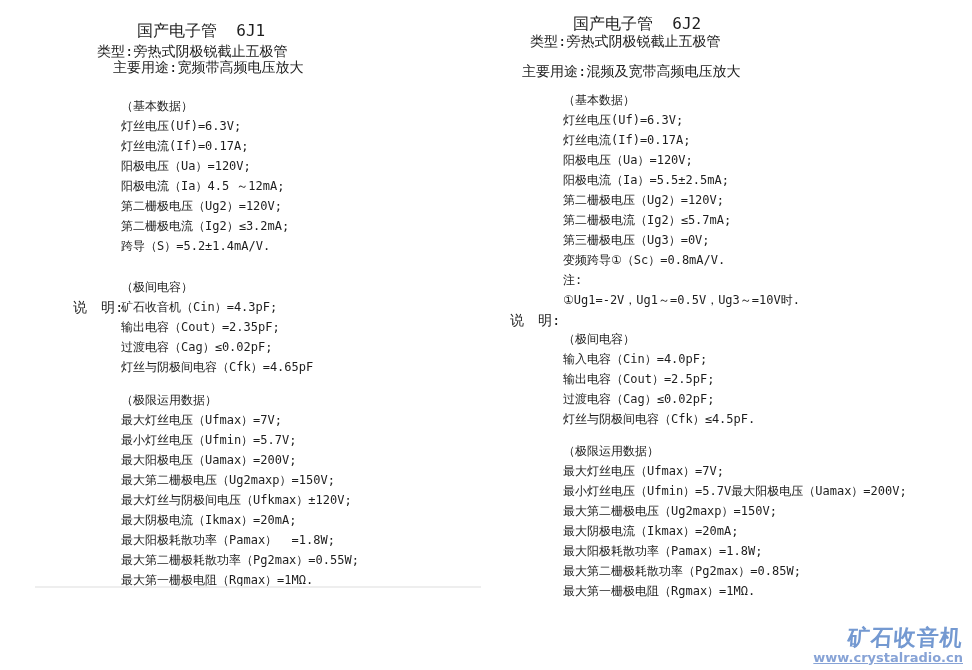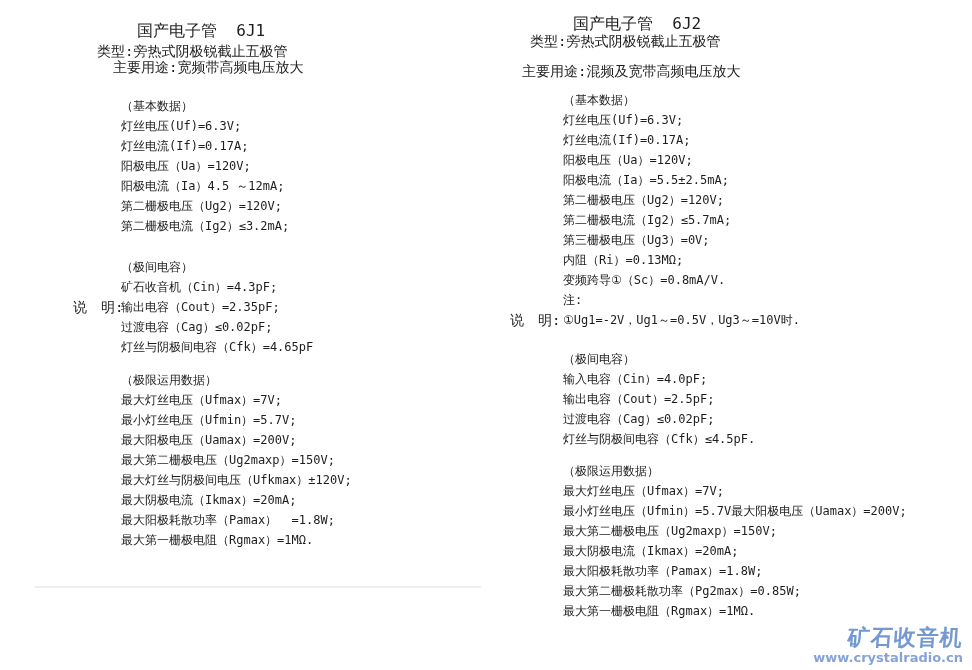--- a/index.html
+++ b/index.html
@@ -78,35 +78,37 @@
     <div class="abs-ln" style="left:73px;top:297px;">说　明:</div>
 
     <div class="content content-left">
       <div class="ln">（基本数据）</div>
       <div class="ln">灯丝电压(Uf)=6.3V;</div>
       <div class="ln">灯丝电流(If)=0.17A;</div>
       <div class="ln">阳极电压（Ua）=120V;</div>
       <div class="ln">阳极电流（Ia）4.5 ～12mA;</div>
       <div class="ln">第二栅极电压（Ug2）=120V;</div>
       <div class="ln">第二栅极电流（Ig2）≤3.2mA;</div>
+      <div class="ln">跨导（S）=5.2±1.4mA/V.</div>
 
       <div class="ln mt21">（极间电容）</div>
       <div class="ln">矿石收音机（Cin）=4.3pF;</div>
       <div class="ln">输出电容（Cout）=2.35pF;</div>
       <div class="ln">过渡电容（Cag）≤0.02pF;</div>
       <div class="ln">灯丝与阴极间电容（Cfk）=4.65pF</div>
 
       <div class="ln mt13">（极限运用数据）</div>
       <div class="ln">最大灯丝电压（Ufmax）=7V;</div>
       <div class="ln">最小灯丝电压（Ufmin）=5.7V;</div>
       <div class="ln">最大阳极电压（Uamax）=200V;</div>
       <div class="ln">最大第二栅极电压（Ug2maxp）=150V;</div>
       <div class="ln">最大灯丝与阴极间电压（Ufkmax）±120V;</div>
       <div class="ln">最大阴极电流（Ikmax）=20mA;</div>
       <div class="ln">最大阳极耗散功率（Pamax）  =1.8W;</div>
+      <div class="ln">最大第二栅极耗散功率（Pg2max）=0.55W;</div>
       <div class="ln">最大第一栅极电阻（Rgmax）=1MΩ.</div>
     </div>
 
     <div class="divider"></div>
   </section>
 
   <section>
     <h1 class="title" style="left:573px;top:4px;">国产电子管  6J2</h1>
 
     <div class="abs-ln" style="left:530px;top:31px;">类型:旁热式阴极锐截止五极管</div>
@@ -117,21 +119,20 @@
 
     <div class="content content-right">
       <div class="ln">（基本数据）</div>
       <div class="ln">灯丝电压(Uf)=6.3V;</div>
       <div class="ln">灯丝电流(If)=0.17A;</div>
       <div class="ln">阳极电压（Ua）=120V;</div>
       <div class="ln">阳极电流（Ia）=5.5±2.5mA;</div>
       <div class="ln">第二栅极电压（Ug2）=120V;</div>
       <div class="ln">第二栅极电流（Ig2）≤5.7mA;</div>
       <div class="ln">第三栅极电压（Ug3）=0V;</div>
-      <div class="ln">内阻（Ri）=0.13MΩ;</div>
       <div class="ln">变频跨导①（Sc）=0.8mA/V.</div>
       <div class="ln">注:</div>
       <div class="ln">①Ug1=-2V，Ug1～=0.5V，Ug3～=10V时.</div>
 
       <div class="ln mt19">（极间电容）</div>
       <div class="ln">输入电容（Cin）=4.0pF;</div>
       <div class="ln">输出电容（Cout）=2.5pF;</div>
       <div class="ln">过渡电容（Cag）≤0.02pF;</div>
       <div class="ln">灯丝与阴极间电容（Cfk）≤4.5pF.</div>
 
@@ -141,16 +142,16 @@
       <div class="ln">最大第二栅极电压（Ug2maxp）=150V;</div>
       <div class="ln">最大阴极电流（Ikmax）=20mA;</div>
       <div class="ln">最大阳极耗散功率（Pamax）=1.8W;</div>
       <div class="ln">最大第二栅极耗散功率（Pg2max）=0.85W;</div>
       <div class="ln">最大第一栅极电阻（Rgmax）=1MΩ.</div>
     </div>
   </section>
 
   <div class="wm">
     <div class="wm-logo" style="color: rgb(116, 153, 209);">矿石收音机</div>
-    <div class="wm-url" style="color: rgb(135, 163, 214);">www.crystalradio.cn</div>
+    <div class="wm-url" style="color: rgb(135, 163, 214); text-decoration: underline;">www.crystalradio.cn</div>
   </div>
 
 </div>
 
 </body></html>

